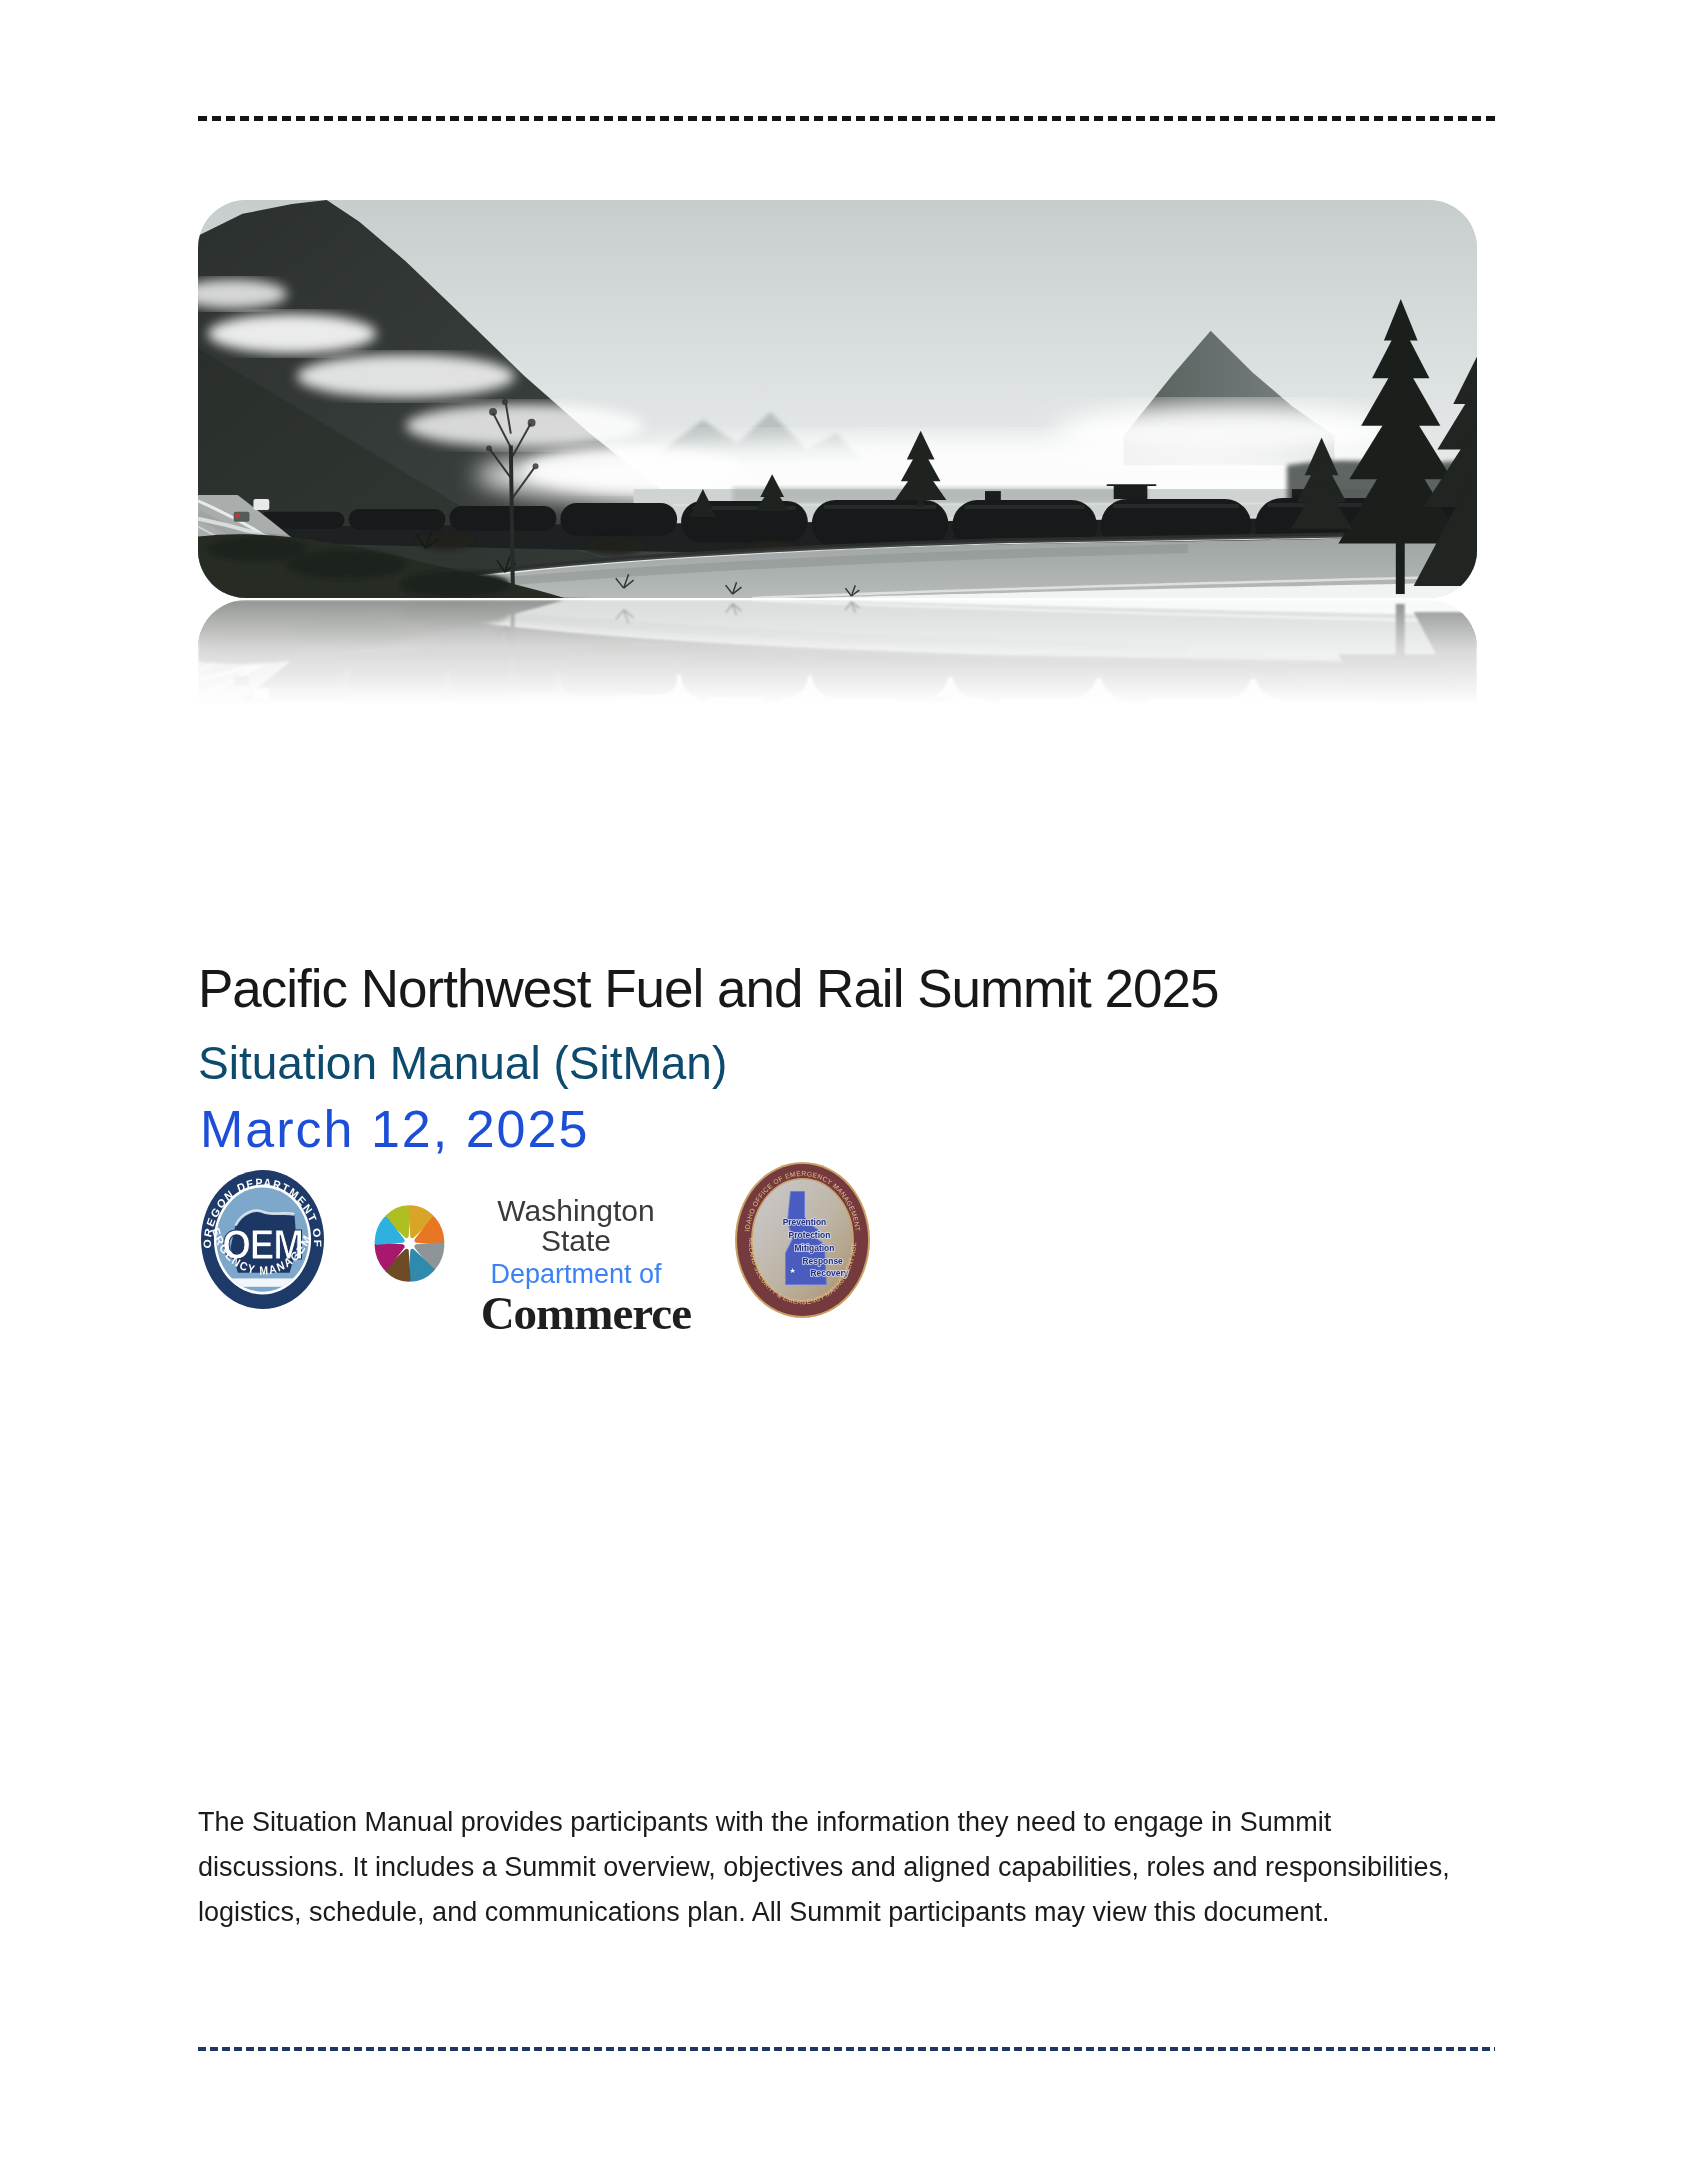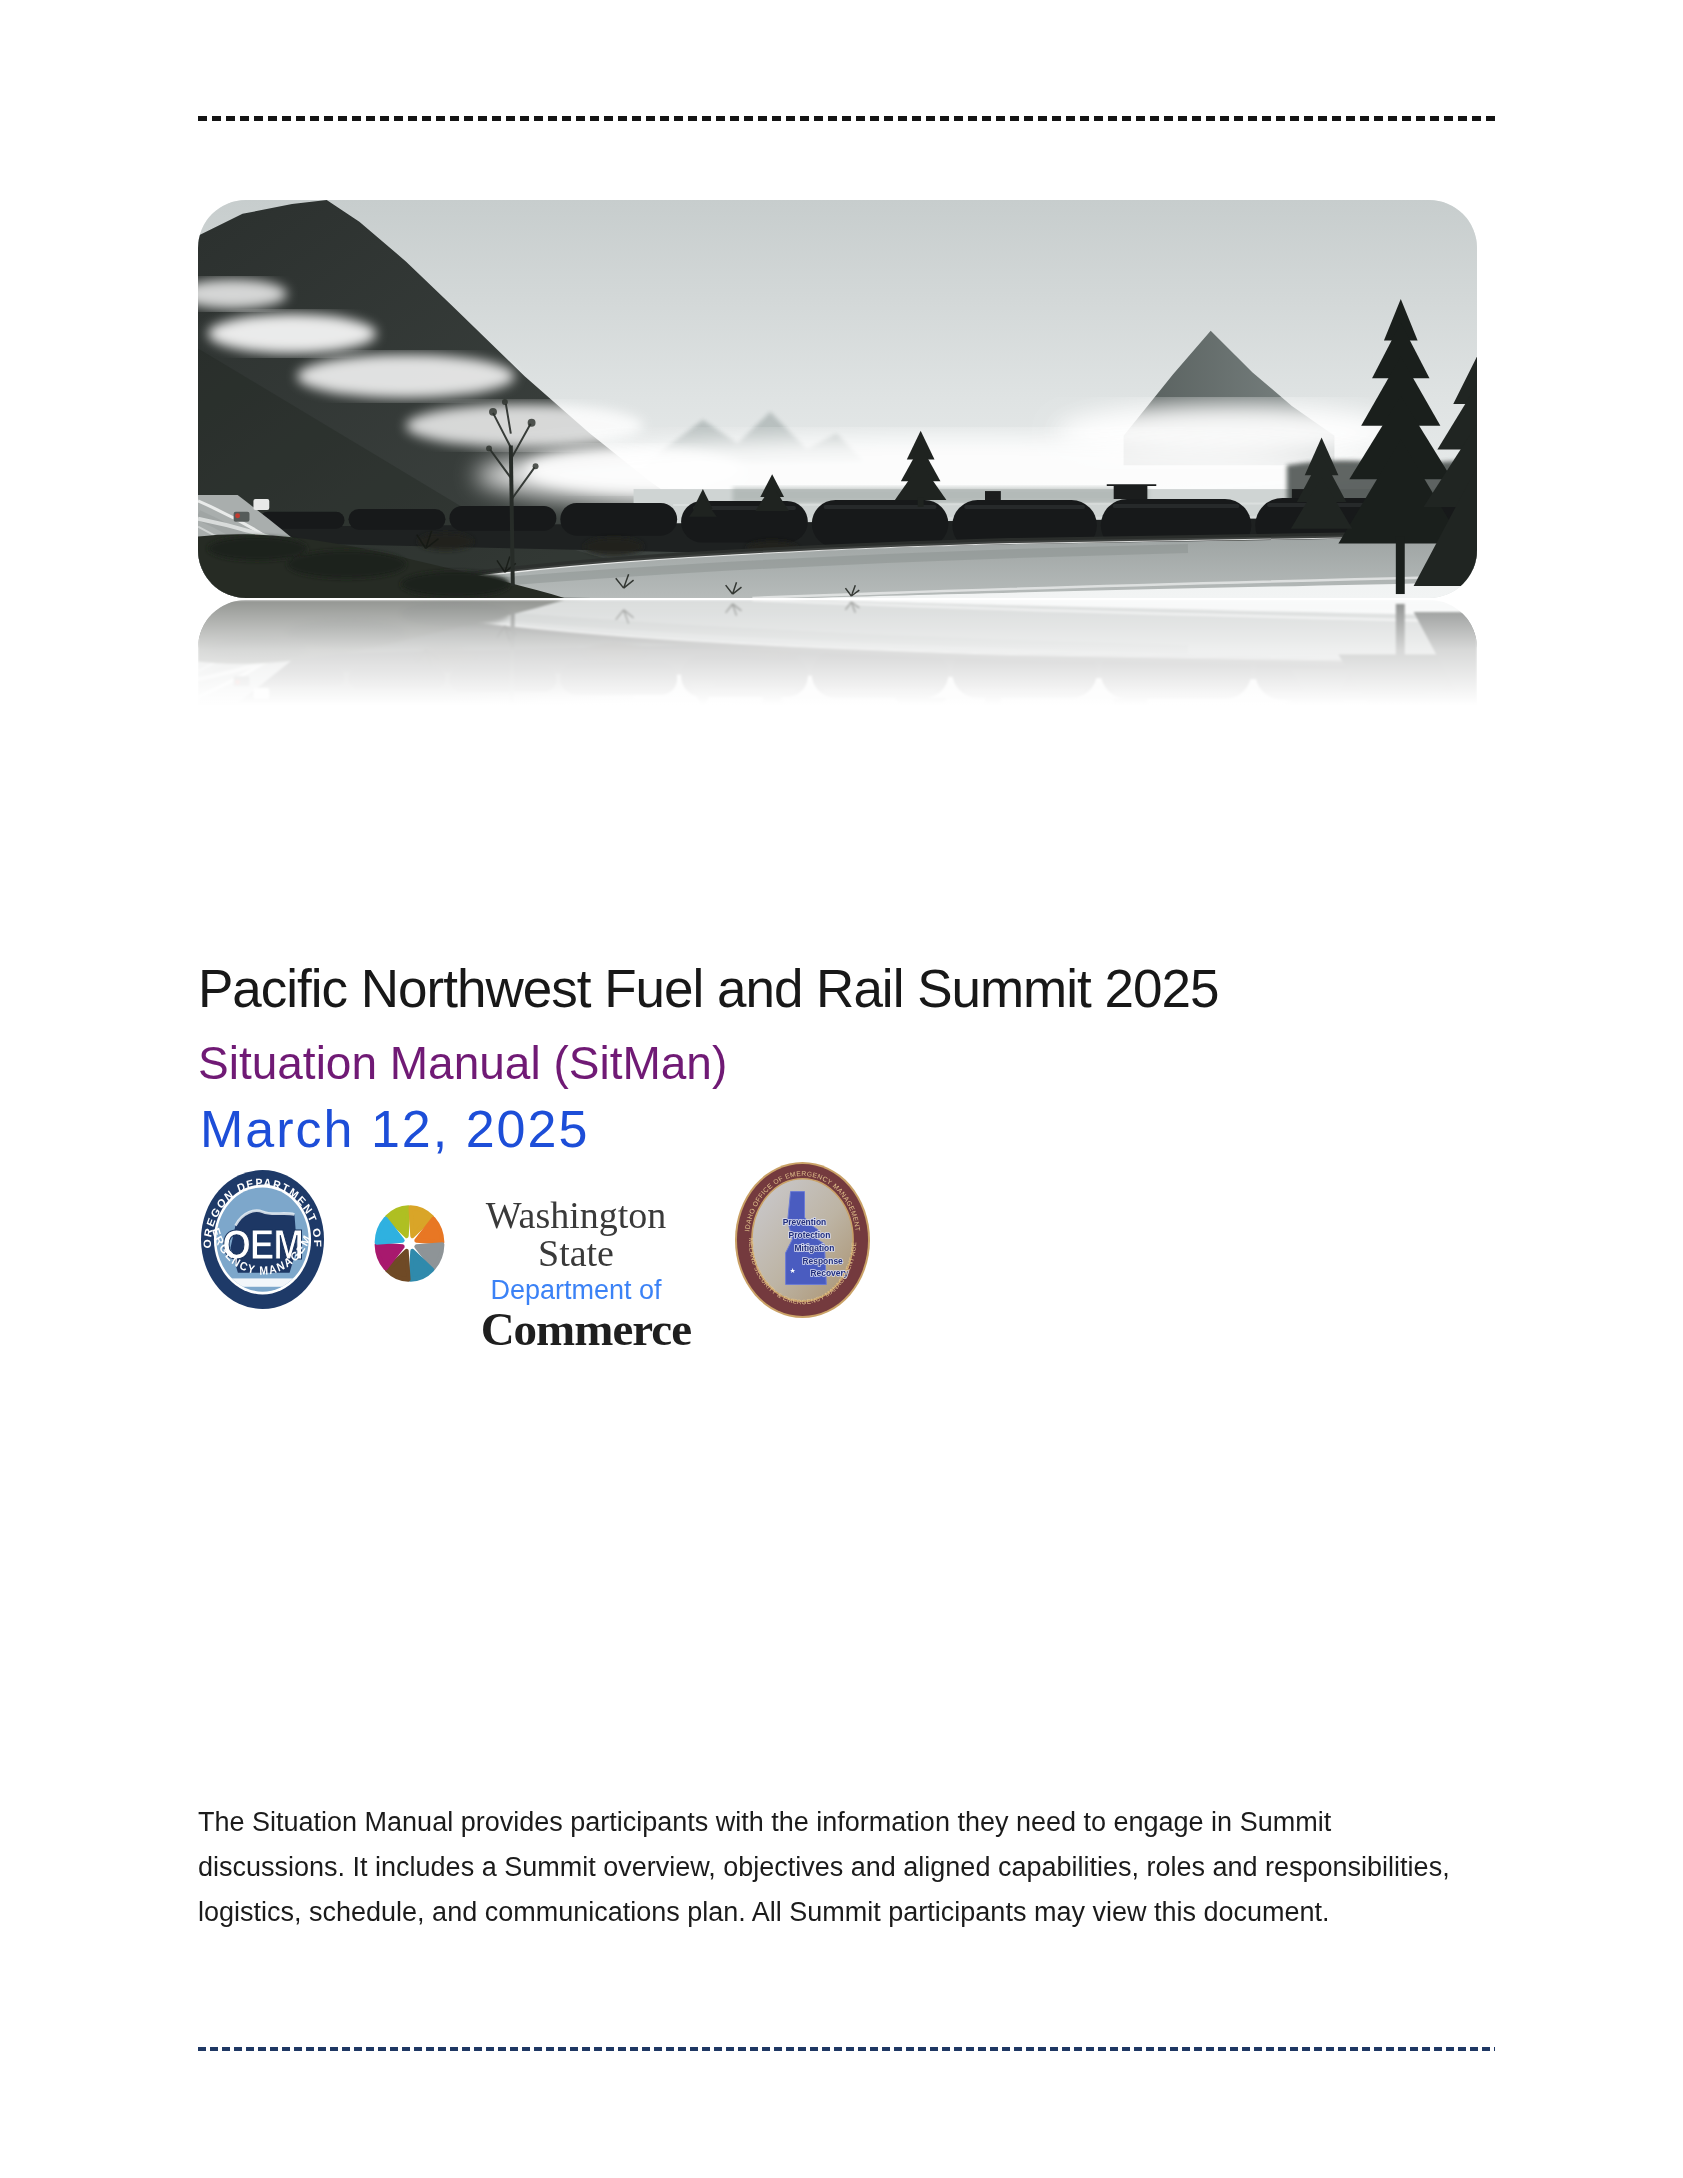--- a/index.html
+++ b/index.html
@@ -19,29 +19,29 @@
   .reflection{position:absolute;left:198px;top:600px;width:1279px;height:111px;
     overflow:hidden;border-radius:48px 48px 0 0;}
   .reflection-svg{position:absolute;left:0;top:0;transform:scaleY(-1);
     transform-origin:50% 50%;filter:blur(1.2px);opacity:.8;}
   .reflection-fade{position:absolute;inset:0;
     background:linear-gradient(to bottom,rgba(255,255,255,.38),rgba(255,255,255,.78) 45%,#ffffff 95%);}
 
   .title{position:absolute;left:198px;top:958px;font-size:53px;font-weight:normal;
     letter-spacing:-1px;color:#181818;white-space:nowrap;}
   .subtitle{position:absolute;left:198px;top:1036px;font-size:46px;font-weight:400;
-    color:#701a75;white-space:nowrap;}
+    color:#0c4a6e;white-space:nowrap;}
   .docdate{position:absolute;left:200px;top:1099px;font-size:52px;font-weight:400;
     letter-spacing:2px;color:#1d4ed8;white-space:nowrap;}
 
   .logo{position:absolute;}
   .logo-oem{left:201px;top:1170px;width:123px;height:139px;}
   .logo-commerce-star{left:368px;top:1198px;width:83px;height:91px;}
   .logo-commerce-text{left:461px;top:1196px;width:230px;text-align:center;line-height:1;}
-  .cm-line1{font-size:38px;color:#3a3a3a;margin:0 0 5px 0;font-family:Liberation Serif, serif;}
+  .cm-line1{font-size:30px;color:#3a3a3a;margin:0 0 5px 0;}
   .cm-line2{font-size:27px;color:#3b82f6;margin:0 0 2px 0;}
   .cm-line3{font-family:"Liberation Serif",serif;font-weight:bold;font-size:47px;
     color:#1f1f1f;margin:0;letter-spacing:-1px;text-align:right;}
   .logo-idaho{left:733px;top:1160px;width:139px;height:160px;}
 
   .paragraph{position:absolute;left:198px;top:1800px;width:1277px;
     font-size:27px;line-height:45px;color:#1b1b1b;}
 </style>
 </head>
 <body>

